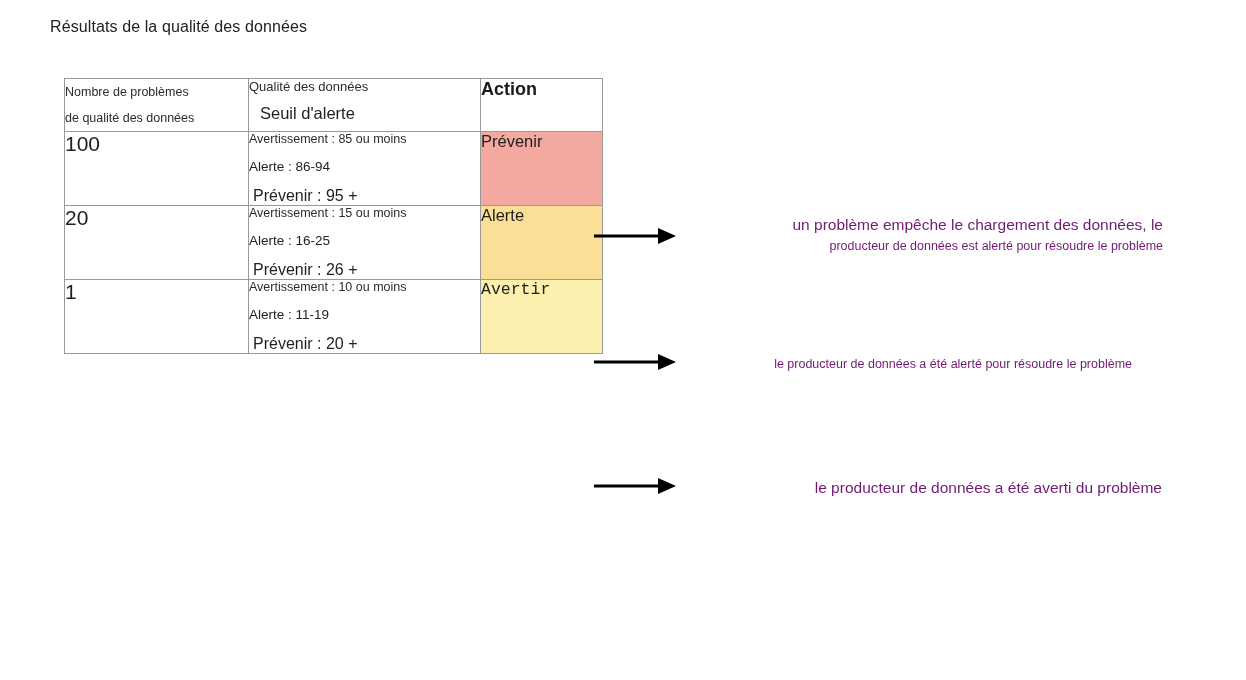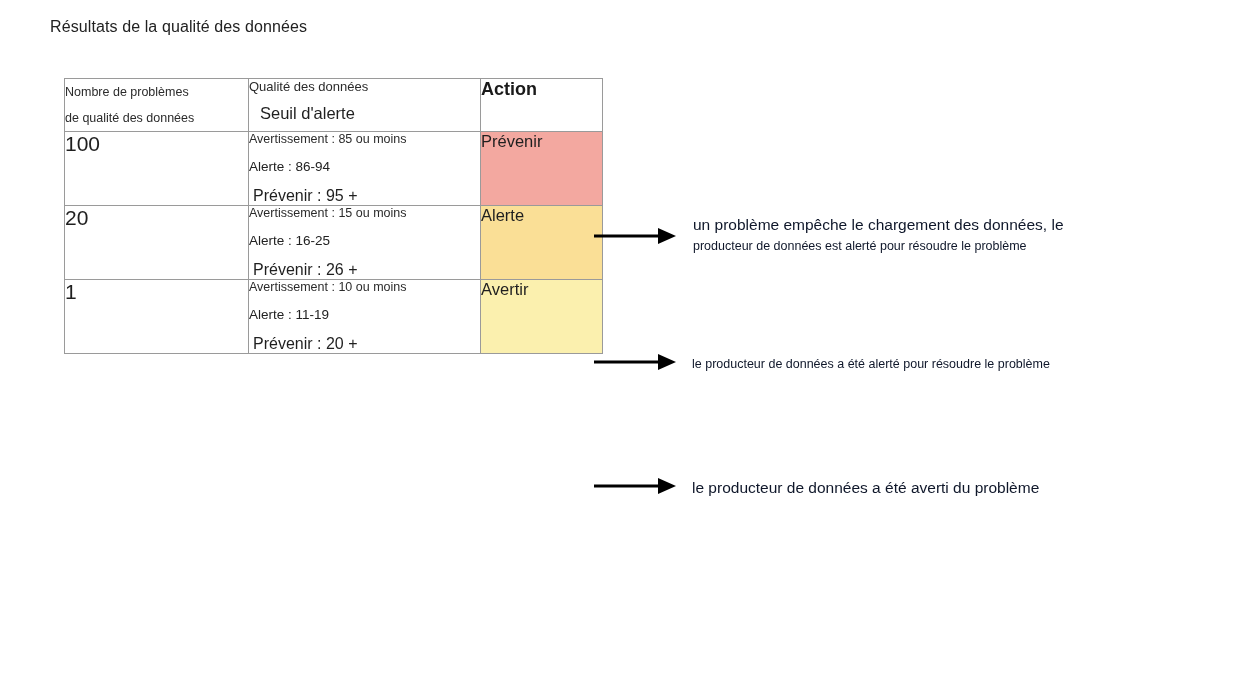--- a/index.html
+++ b/index.html
@@ -96,33 +96,34 @@
     padding-left: 4px;
   }
   .action-cell {
     font-size: 16.5px;
     color: #1f1f1f;
     padding: 14px 12px 12px 14px;
   }
 
   .row-prevent .action-cell { background: #f3a8a0; }
   .row-alert   .action-cell { background: #fadf96; }
-  .row-warn    .action-cell { background: #fbf0ae; }
+  .row-warn    .action-cell { background: #fbf0ae; font-family: Liberation Mono, monospace; }
 
   
   .arrow {
     position: absolute;
     width: 86px;
     height: 24px;
   }
   .arrow svg { display: block; }
 
   .note {
     position: absolute;
-    color: #0f172a;
+    color: #701a75;
+    text-align: right;
   }
   .note .big   { font-size: 15.5px; line-height: 1.5; }
   .note .small { font-size: 12.5px; line-height: 1.6; }
 
   #arrow-prevent { left: 592px; top: 224px; }
   #note-prevent  { left: 693px; top: 213px; width: 470px; }
 
   #arrow-alert   { left: 592px; top: 350px; }
   #note-alert    { left: 692px; top: 354px; width: 440px; }
 

